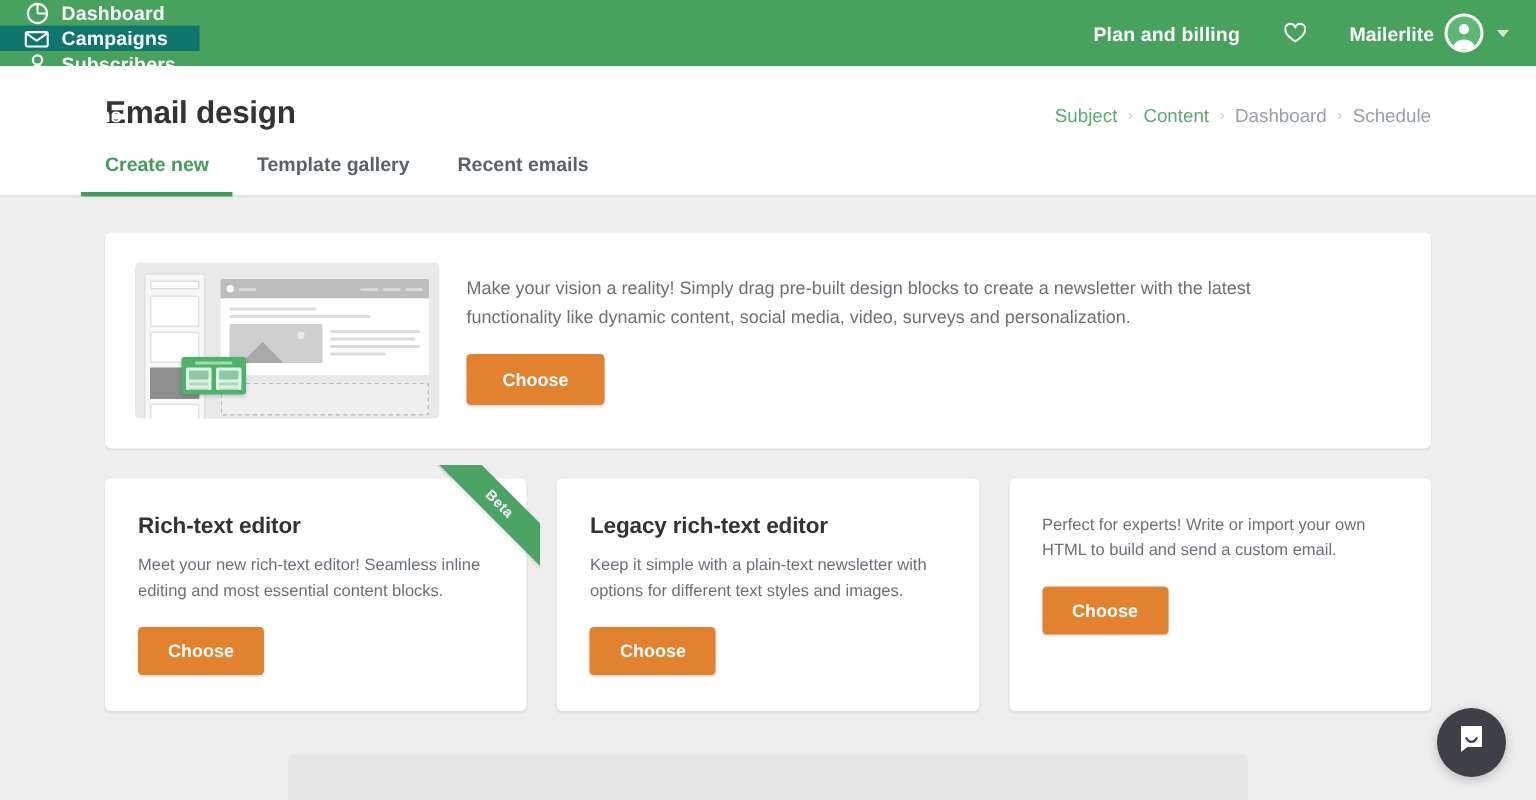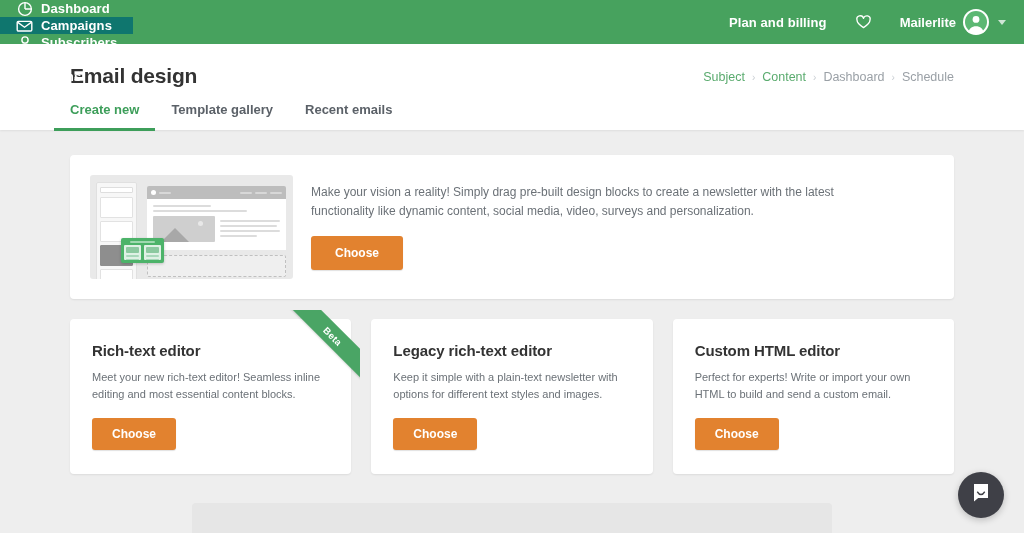--- a/index.html
+++ b/index.html
@@ -484,21 +484,20 @@
       <button class="btn-choose">Choose</button>
     </div>
 
     <div class="card small-card">
       <h2 class="card-title">Legacy rich-text editor</h2>
       <p class="card-desc">Keep it simple with a plain-text newsletter with options for different text styles and images.</p>
       <button class="btn-choose">Choose</button>
     </div>
 
     <div class="card small-card">
-      <h2 class="card-title">Custom HTML editor</h2>
       <p class="card-desc">Perfect for experts! Write or import your own HTML to build and send a custom email.</p>
       <button class="btn-choose">Choose</button>
     </div>
 
   </div>
 
   <div class="bottom-ghost"></div>
 </div>
 
 <div class="intercom">

